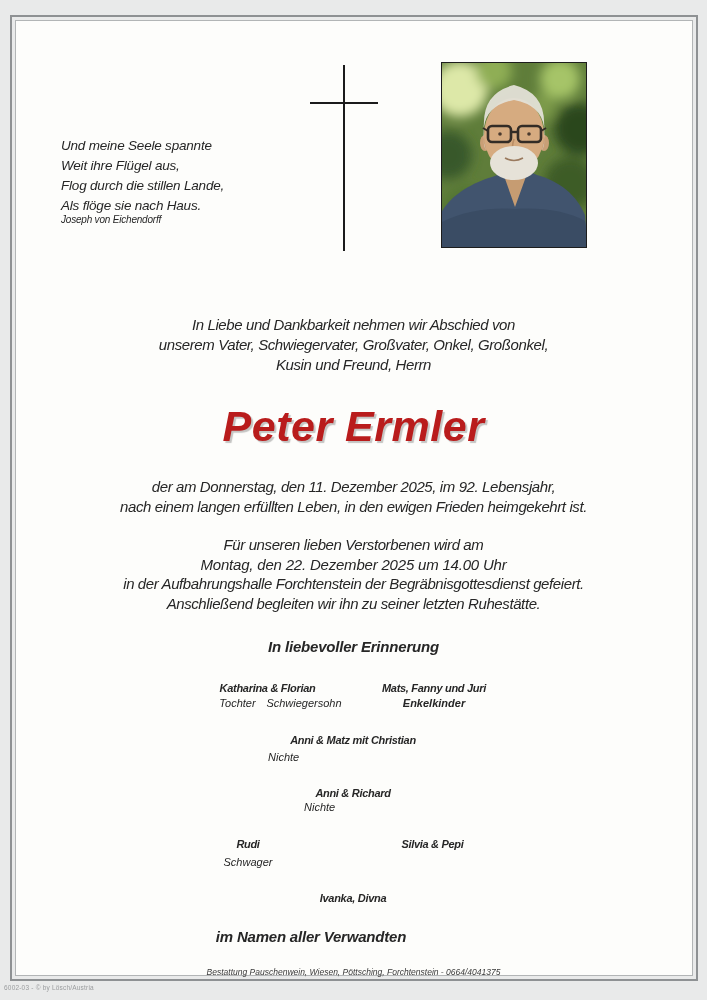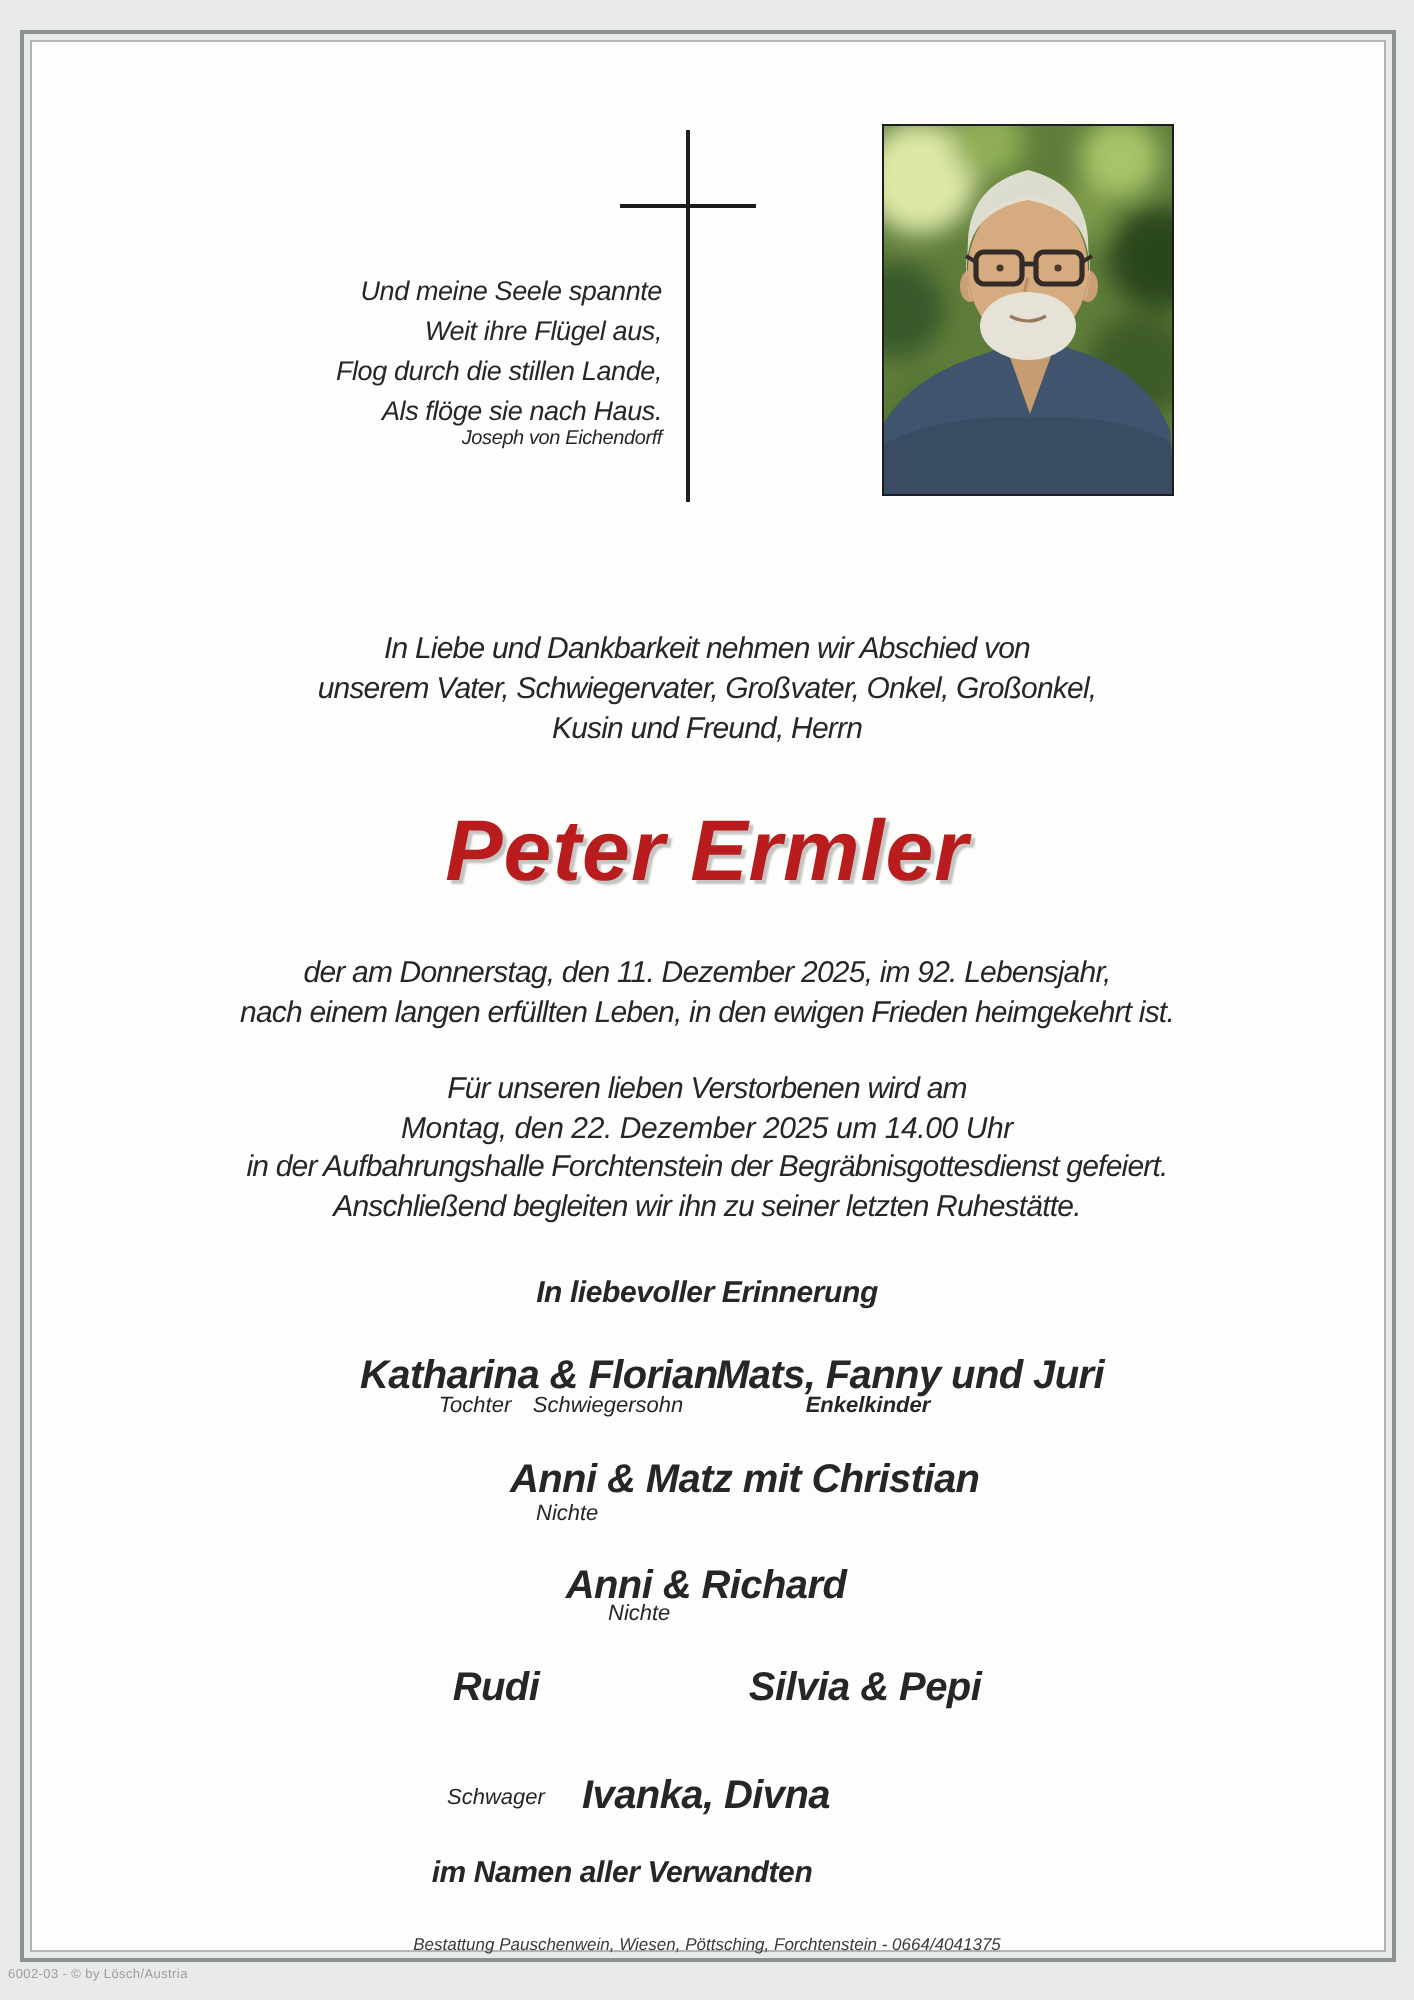--- a/index.html
+++ b/index.html
@@ -20,21 +20,21 @@
     background:transparent;
   }
   .frame-inner{
     position:absolute;left:3px;top:3px;right:3px;bottom:3px;
     border:1px solid #b2b5b6;
     background:#fdfdfb;
   }
   
   .poem{
     position:absolute;left:61px;top:136px;width:270px;
-    text-align:right;font-style:italic;font-size:13.5px;line-height:20px;
+    text-align:left;font-style:italic;font-size:13.5px;line-height:20px;
     letter-spacing:-0.2px;
   }
   .poem-author{font-size:10px;line-height:14px;margin-top:-3px;}
   
   .cross{position:absolute;left:0;top:0;}
   .cross-v{position:absolute;left:343px;top:65px;width:2px;height:186px;background:#1b1b1b;}
   .cross-h{position:absolute;left:310px;top:102px;width:68px;height:2px;background:#1b1b1b;}
   
   .photo{
     position:absolute;left:441px;top:62px;width:144px;height:184px;
@@ -55,38 +55,38 @@
   }
   .passing{top:477px;}
   .service{top:535px;line-height:19.5px;}
   .bold-line{font-weight:normal;letter-spacing:-0.2px;}
   .remembrance{
     position:absolute;left:0;top:638px;width:707px;text-align:center;
     font-style:italic;font-weight:bold;font-size:15px;letter-spacing:-0.2px;
   }
   
   .mname{
-    position:absolute;font-style:italic;font-weight:bold;font-size:20px;
+    position:absolute;font-style:italic;font-weight:bold;font-size:11px;
     line-height:18px;text-align:center;letter-spacing:-0.3px;white-space:nowrap;
   }
   .mrel{
     position:absolute;font-style:italic;font-size:11px;line-height:14px;
     text-align:center;white-space:nowrap;
   }
   .n-katharina{left:180px;top:679px;width:175px;}
   .r-tochter{left:205px;top:696px;width:65px;}
   .r-schwiegersohn{left:266px;top:696px;width:76px;}
   .n-mats{left:358px;top:679px;width:152px;}
   .r-enkelkinder{left:399px;top:696px;width:70px;font-weight:bold;}
   .n-annimatz{left:255px;top:731px;width:196px;}
   .r-nichte1{left:268px;top:750px;width:40px;text-align:left;}
   .n-annirichard{left:280px;top:784px;width:146px;}
   .r-nichte2{left:304px;top:800px;width:40px;text-align:left;}
   .n-rudi{left:213px;top:835px;width:70px;}
-  .r-schwager{left:220px;top:892px;width:56px;}
+  .r-schwager{left:220px;top:855px;width:56px;}
   .n-silvia{left:360px;top:835px;width:145px;}
   .n-ivanka{left:280px;top:889px;width:146px;}
   .closing{
     position:absolute;left:0;top:928px;width:622px;text-align:center;
     font-style:italic;font-weight:bold;font-size:15px;letter-spacing:-0.2px;
   }
   
   .footer{
     position:absolute;left:0;top:967px;width:707px;text-align:center;
     font-style:italic;font-size:8.5px;line-height:11px;color:#3a3a3a;

